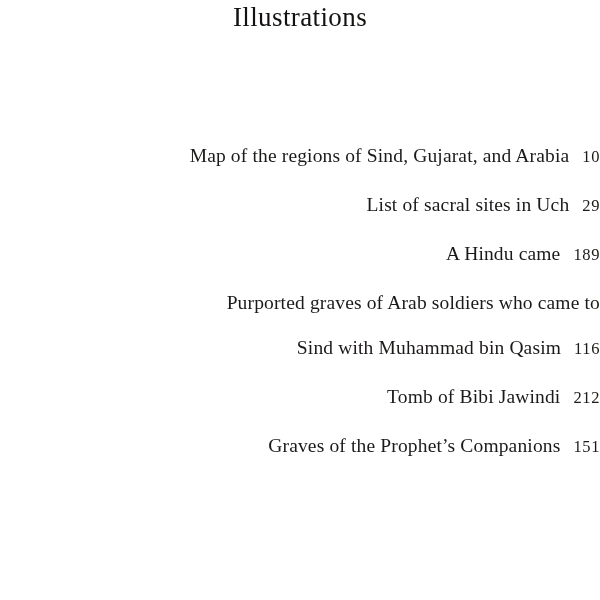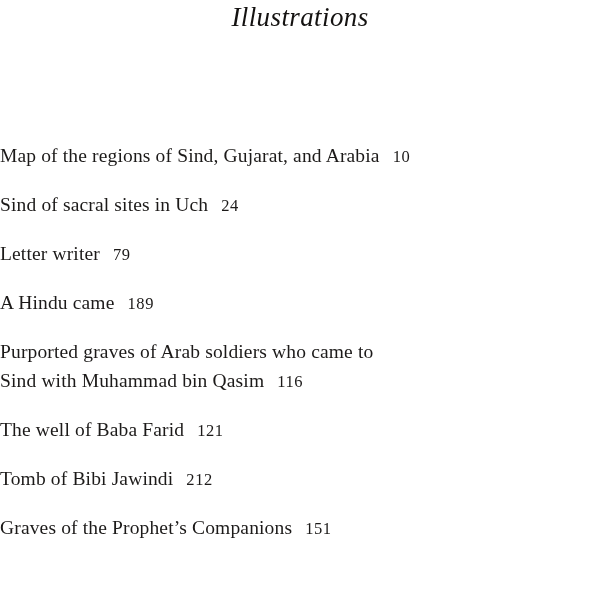--- a/index.html
+++ b/index.html
@@ -26,40 +26,39 @@
     background: #ffffff;
   }
 
   
   .page-title {
     position: absolute;
     top: 0px;
     left: 0;
     width: 600px;
     text-align: center;
-    font-style: italic;
     font-size: 27px;
     line-height: 34px;
     letter-spacing: 0.4px;
     color: #141211;
     white-space: nowrap;
   }
 
   
   .illus-list {
     position: absolute;
     top: 143px;
     left: 0;
     width: 600px;
     text-align: center;
   }
 
   .illus-entry {
     width: 600px;
-    text-align: left;
+    text-align: right;
     font-size: 19.5px;
     line-height: 25px;
     margin-bottom: 23px;
     color: #1c1a19;
   }
 
   .illus-entry:last-child {
     margin-bottom: 0;
   }
 
@@ -77,49 +76,43 @@
     display: inline-block;
     margin-left: 13px;
     font-size: 16.5px;
     letter-spacing: 0.6px;
     vertical-align: baseline;
     font-variant-numeric: oldstyle-nums;
   }
 
   
   .entry-line + .entry-line {
-    margin-top: 4px;
+    margin-top: 20px;
   }
 </style>
 </head>
 <body style="background: rgb(255, 255, 255); color: rgb(28, 26, 25);">
 
 <div class="page">
 
   <div class="page-title">Illustrations</div>
 
   <div class="illus-list">
       <div class="illus-entry">
         <span class="entry-line"><span class="entry-title">Map of the regions of Sind, Gujarat, and Arabia</span><span class="entry-page">10</span></span>
       </div>
       <div class="illus-entry">
-        <span class="entry-line"><span class="entry-title">Sind of sacral sites in Uch</span><span class="entry-page">24</span></span>
-      </div>
-      <div class="illus-entry">
-        <span class="entry-line"><span class="entry-title">Letter writer</span><span class="entry-page">79</span></span>
+        <span class="entry-line"><span class="entry-title">List of sacral sites in Uch</span><span class="entry-page">29</span></span>
       </div>
       <div class="illus-entry">
         <span class="entry-line"><span class="entry-title">A Hindu came</span><span class="entry-page">189</span></span>
       </div>
       <div class="illus-entry">
         <span class="entry-line"><span class="entry-title">Purported graves of Arab soldiers who came to</span></span>
         <span class="entry-line"><span class="entry-title">Sind with Muhammad bin Qasim</span><span class="entry-page">116</span></span>
-      </div>
-      <div class="illus-entry">
-        <span class="entry-line"><span class="entry-title">The well of Baba Farid</span><span class="entry-page">121</span></span>
       </div>
       <div class="illus-entry">
         <span class="entry-line"><span class="entry-title">Tomb of Bibi Jawindi</span><span class="entry-page">212</span></span>
       </div>
       <div class="illus-entry">
         <span class="entry-line"><span class="entry-title">Graves of the Prophet’s Companions</span><span class="entry-page">151</span></span>
       </div>
     </div>
 
 </div>

